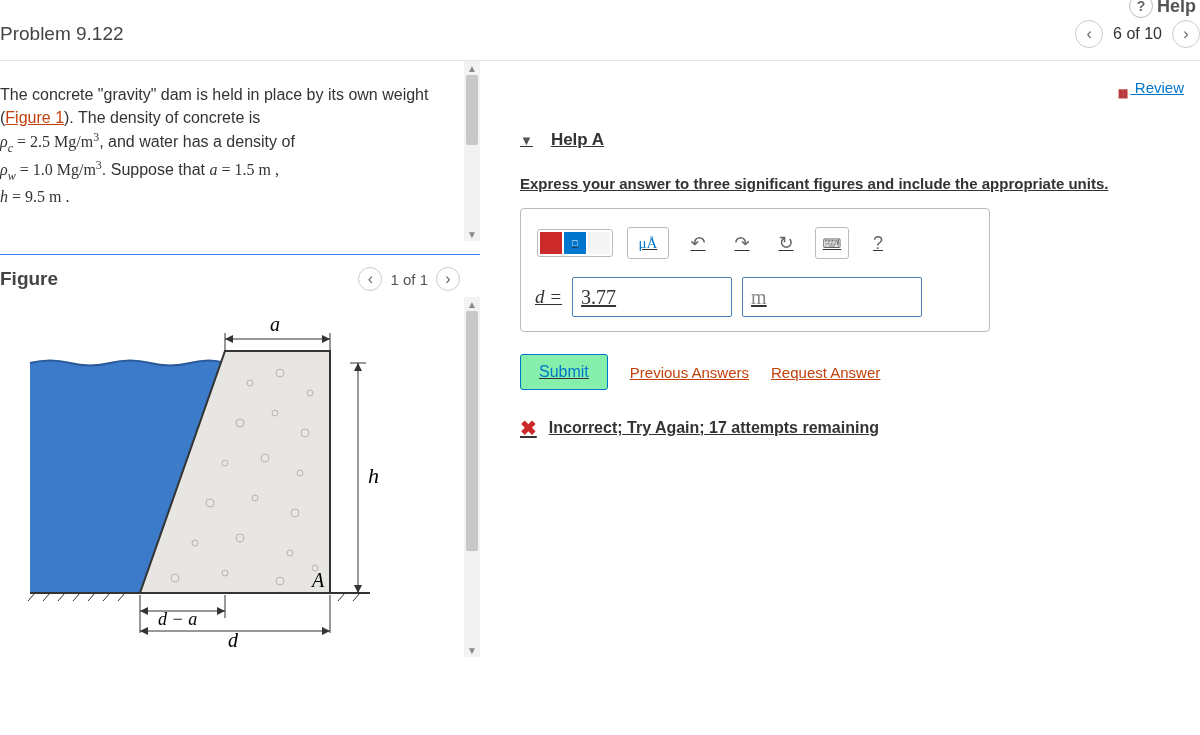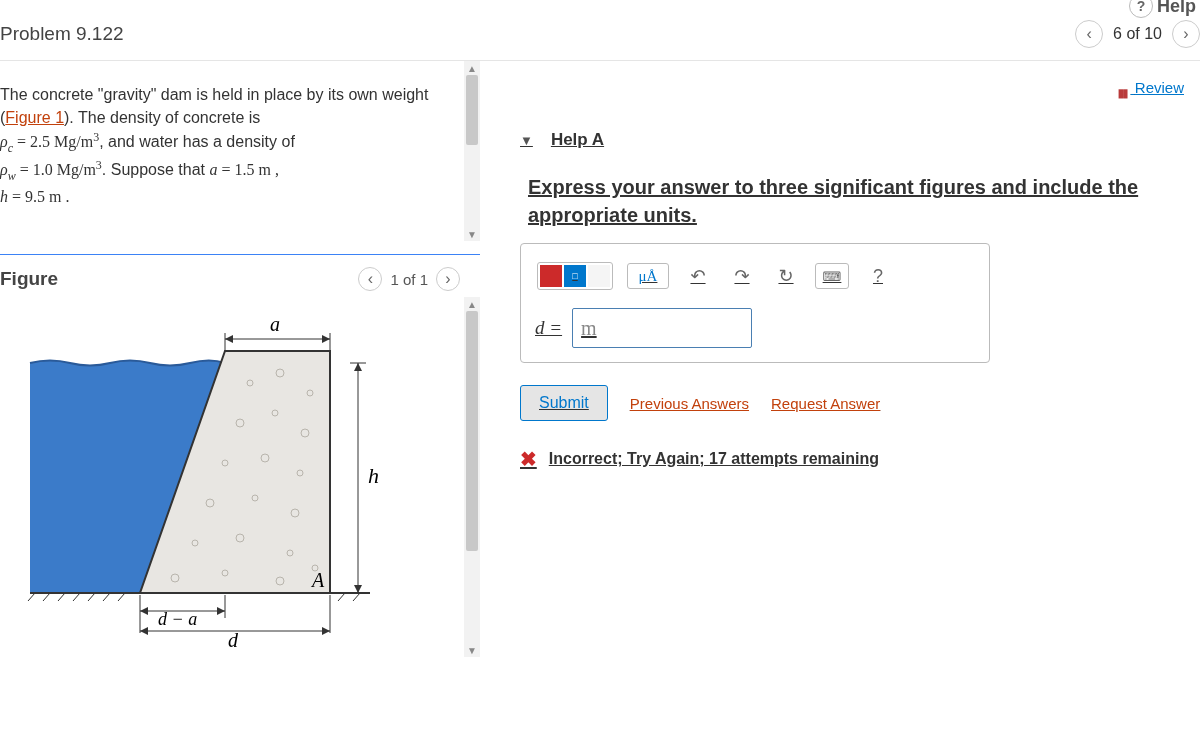--- a/index.html
+++ b/index.html
@@ -29,33 +29,33 @@
   .figure-area { position: relative; height: 360px; }
   .figure-area .scrollbar { left: auto; right: 0; }
   .review-row { text-align: right; padding: 18px 4px 8px 0; }
   .review-link { color: #0077cc; text-decoration: underline; font-size: 15px; }
   .flag-icon { display:inline-block; width:12px; height:12px; margin-right:4px; vertical-align:middle; }
   .flag-icon::before { content:"▮▮"; letter-spacing:-2px; color:#b93a3a; font-size:12px; }
   .part-header { display: flex; align-items: center; gap: 18px; background: #fff; padding: 16px 0 16px 0; margin-top: 10px; border-bottom: 1px solid #fff; }
   .part-header .caret { color: #555; font-size: 13px; cursor:pointer; }
   .part-header .label { font-size: 17px; font-weight: bold; }
   .question { padding: 26px 0 8px 0; font-size: 16px; line-height: 1.45; }
-  .instruct { font-weight: bold; padding: 6px 0 14px 0; font-size: 20px; line-height:1.4;margin-left:8px;}
+  .instruct { font-weight: bold; padding: 6px 0 14px 0; font-size: 15px; line-height:1.4;}
   .answer-box { border: 1px solid #bbb; border-radius: 4px; padding: 14px 14px 14px 14px; width: 470px; background:#fff;}
   .toolbar { display: flex; align-items: center; gap: 14px; padding: 4px 2px 18px 2px; }
-  .tool-btn { width: 30px; height: 26px; display: inline-flex; align-items: center; justify-content: center; color: #666; cursor: pointer; font-size: 18px; text-align: right; }
+  .tool-btn { width: 30px; height: 32px; display: inline-flex; align-items: center; justify-content: center; color: #666; cursor: pointer; font-size: 18px; text-align: right; }
   .tool-group { border:1px solid #bbb; border-radius:3px; padding:2px; display:flex; gap:2px; }
   .tool-group .seg { width:22px; height:22px; background:#f5f5f5; display:inline-flex; align-items:center; justify-content:center; font-size:11px; color:#0077cc; }
   .answer-line { display: flex; align-items: center; gap: 10px; }
   .answer-line .var { font-family: 'Times New Roman', serif; font-style: italic; font-size: 19px; }
   .answer-line input { height: 40px; font-size: 20px; padding: 4px 8px; border: 1px solid #4a7fb2; border-radius: 2px; font-family:'Times New Roman', serif; }
   .answer-line .val-input { width: 160px; color:#333; }
   .answer-line .unit-input { width: 180px; color:#888; font-style:normal;}
   .submit-row { display: flex; align-items: center; gap: 22px; margin-top: 22px; }
-  .submit-btn { background: #e5e5e5; border: 1px solid #0077cc; color: #0077cc; padding: 8px 18px; font-size: 16px; border-radius: 3px; cursor: pointer; }
+  .submit-btn { background: #86efac; border: 1px solid #0077cc; color: #0077cc; padding: 8px 18px; font-size: 16px; border-radius: 3px; cursor: pointer; }
   .feedback { margin-top: 26px; display: flex; align-items: center; gap: 12px; font-size: 16px; font-weight: bold; color: #333; }
   .x-icon { color: #cc2a2a; font-size: 20px; font-weight: bold; }
   
   .fig-svg { position:absolute; left:10px; top:6px; }
 </style>
 </head>
 <body>
 
 <div class="header-top">
   <div class="help">
@@ -217,20 +217,21 @@
         <div class="tool-btn">
             <span>↻</span>
           </div>
         <div class="tool-btn" style="border:1px solid #bbb;border-radius:3px;width:34px;">
             <span style="font-size:13px;">⌨</span>
           </div>
         <div class="tool-btn">?</div>
       </div>
       <div class="answer-line">
         <span class="var">d =</span>
+        <input class="val-input" value="3.77" style="">
         <input class="unit-input" value="m" style="">
       </div>
     </div>
 
     <div class="submit-row">
       <button class="submit-btn">Submit</button>
       <a>Previous Answers</a>
       <a>Request Answer</a>
     </div>
 

